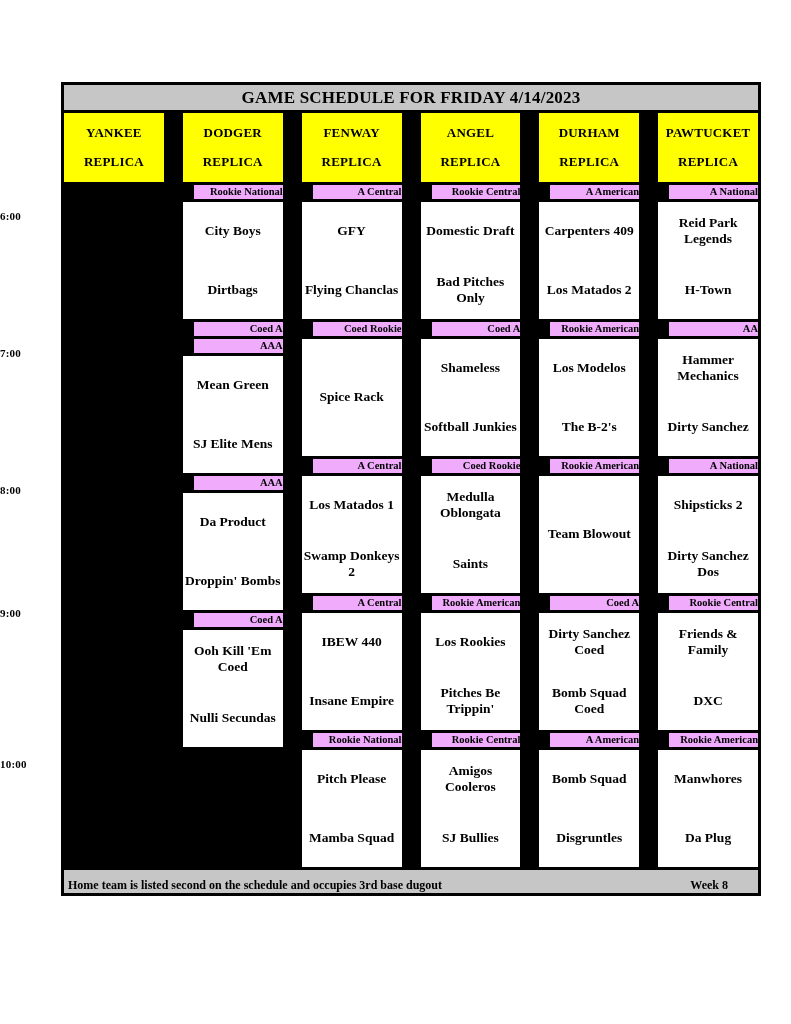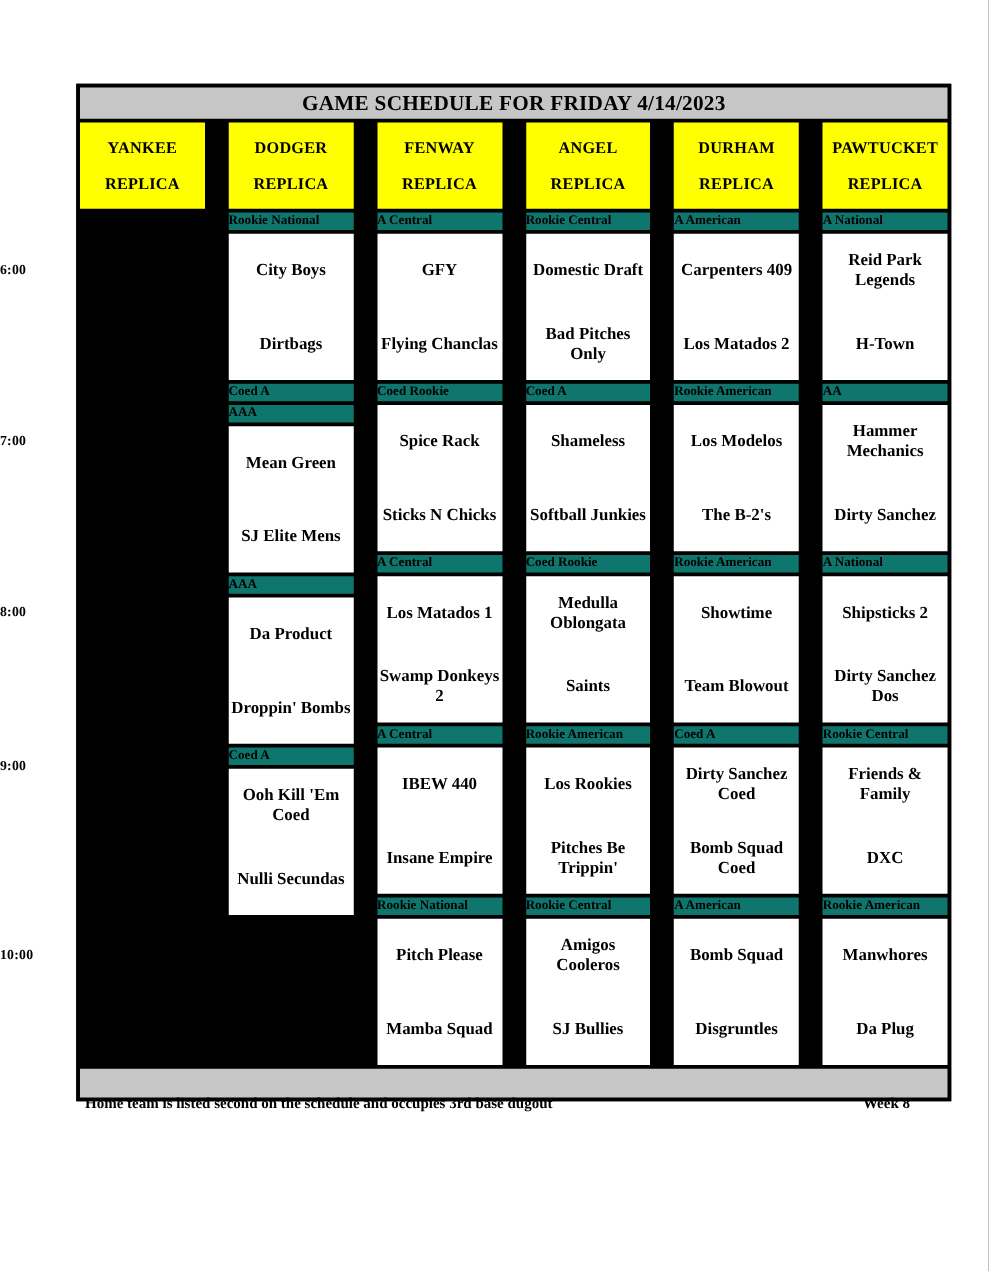--- a/index.html
+++ b/index.html
@@ -22,21 +22,21 @@
     letter-spacing: 0.2px;
   }
   .time-label:nth-of-type(1) { top: 207px; }
   .time-label:nth-of-type(2) { top: 344px; }
   .time-label:nth-of-type(3) { top: 481px; }
   .time-label:nth-of-type(4) { top: 604px; }
   .time-label:nth-of-type(5) { top: 755px; }
 
   
   .table {
-    position: absolute; left: 61px; top: 67px;
+    position: absolute; left: 61px; top: 82px;
     width: 700px;
     box-sizing: border-box;
     border: 3px solid #000;
     background: #000;
     display: flex; flex-direction: column; gap: 3px;
   }
   .title-bar {
     height: 25px; line-height: 25px;
     background: #c6c6c6;
     text-align: center;
@@ -56,44 +56,45 @@
     font-size: 13px;
     letter-spacing: 0.2px;
   }
   .field-column {
     display: flex; flex-direction: column; gap: 3px;
     background: #000;
   }
   .field-column.no-games { background: #000; }
   .division-bar {
     height: 14px; line-height: 14px;
-    background: #0f766e;
-    text-align: left;
+    background: #f0abfc;
+    text-align: right;
     font-size: 10.5px;
+    margin-left: 11px;
   }
   .game-cell {
     height: 117px;
     background: #ffffff;
     display: flex; flex-direction: column;
   }
   .team {
     flex: 1;
     display: flex; align-items: center; justify-content: center;
     text-align: center;
     font-size: 13.5px;
     line-height: 1.2;
     white-space: pre-line;
     padding: 0 2px;
   }
   .footer-bar {
     height: 23px; line-height: 23px;
     background: #c6c6c6;
     display: flex; justify-content: space-between;
     font-size: 12px;
-    padding: 16px 30px 0 4px;
+    padding: 4px 30px 0 4px;
     box-sizing: border-box;
   }
 </style>
 </head>
 <body>
 
 <div class="page">
 
   <span class="time-label">6:00</span>
   <span class="time-label">7:00</span>
@@ -160,21 +161,20 @@
         </div>
         <div class="field-column">
           <div class="division-bar">A Central</div>
           <div class="game-cell">
             <div class="team">GFY</div>
             <div class="team">Flying Chanclas</div>
           </div>
           <div class="division-bar">Coed Rookie</div>
           <div class="game-cell">
             <div class="team">Spice Rack</div>
-            <div class="team">Sticks N Chicks</div>
           </div>
           <div class="division-bar">A Central</div>
           <div class="game-cell">
             <div class="team">Los Matados 1</div>
             <div class="team">Swamp Donkeys 2</div>
           </div>
           <div class="division-bar">A Central</div>
           <div class="game-cell">
             <div class="team">IBEW 440</div>
             <div class="team">Insane Empire</div>
@@ -220,21 +220,20 @@
             <div class="team">Carpenters 409</div>
             <div class="team">Los Matados 2</div>
           </div>
           <div class="division-bar">Rookie American</div>
           <div class="game-cell">
             <div class="team">Los Modelos</div>
             <div class="team">The B-2's</div>
           </div>
           <div class="division-bar">Rookie American</div>
           <div class="game-cell">
-            <div class="team">Showtime</div>
             <div class="team">Team Blowout</div>
           </div>
           <div class="division-bar">Coed A</div>
           <div class="game-cell">
             <div class="team">Dirty Sanchez
 Coed</div>
             <div class="team">Bomb Squad
 Coed</div>
           </div>
           <div class="division-bar">A American</div>

